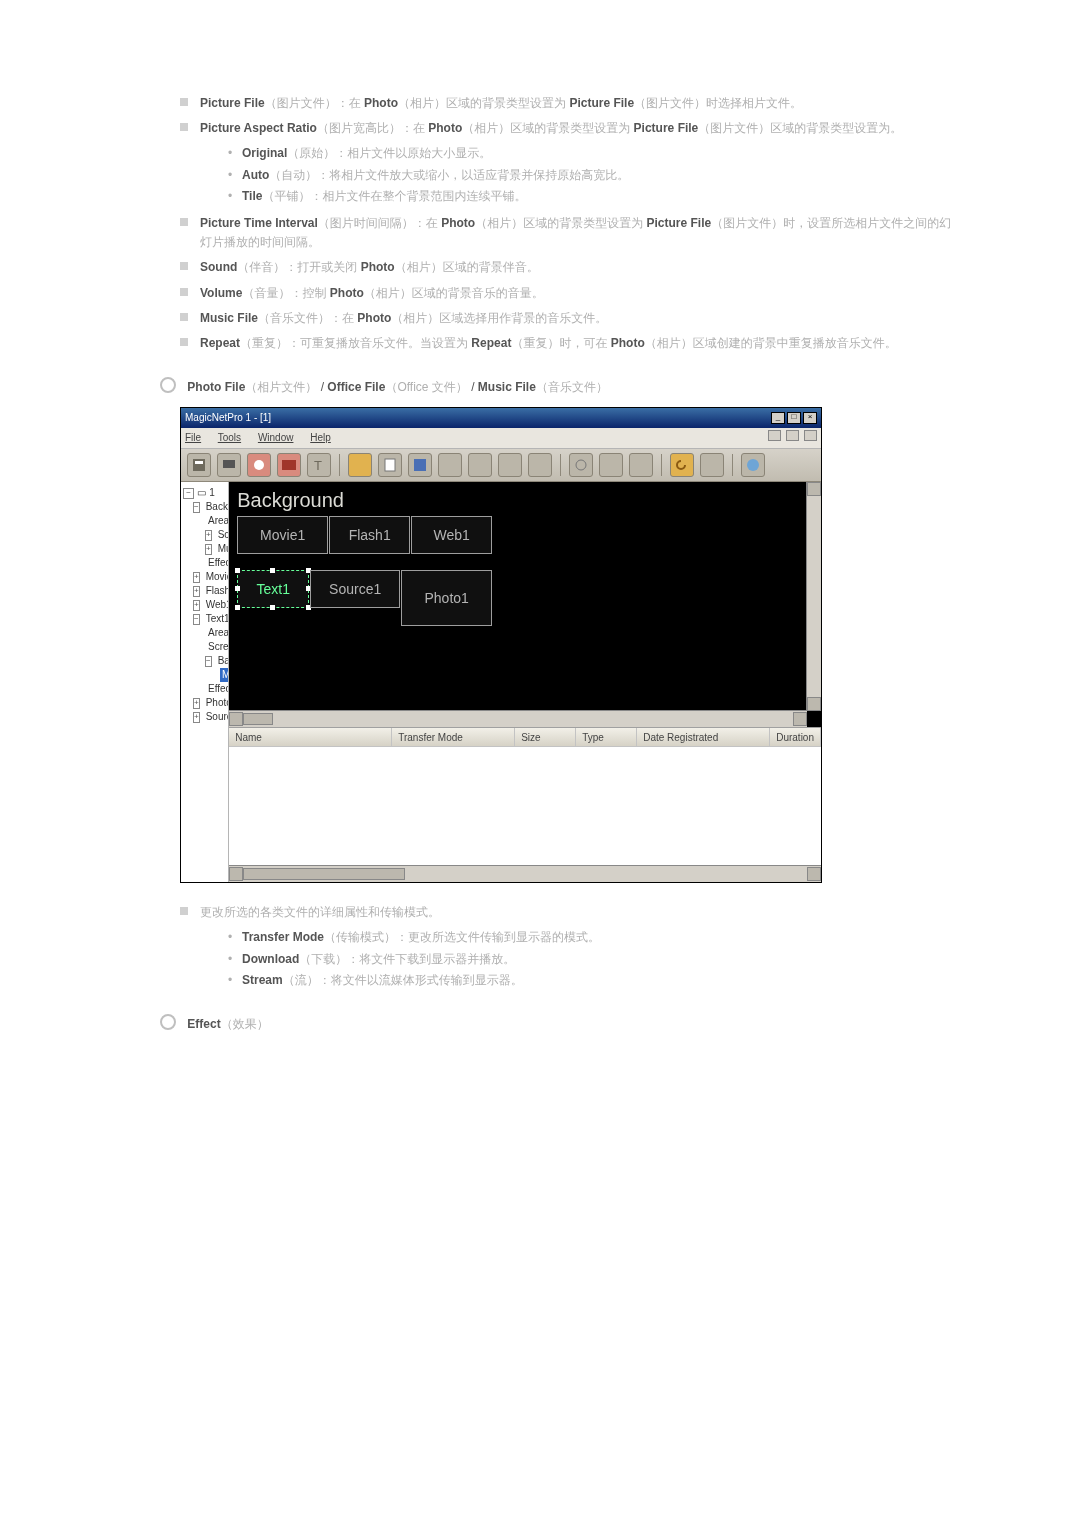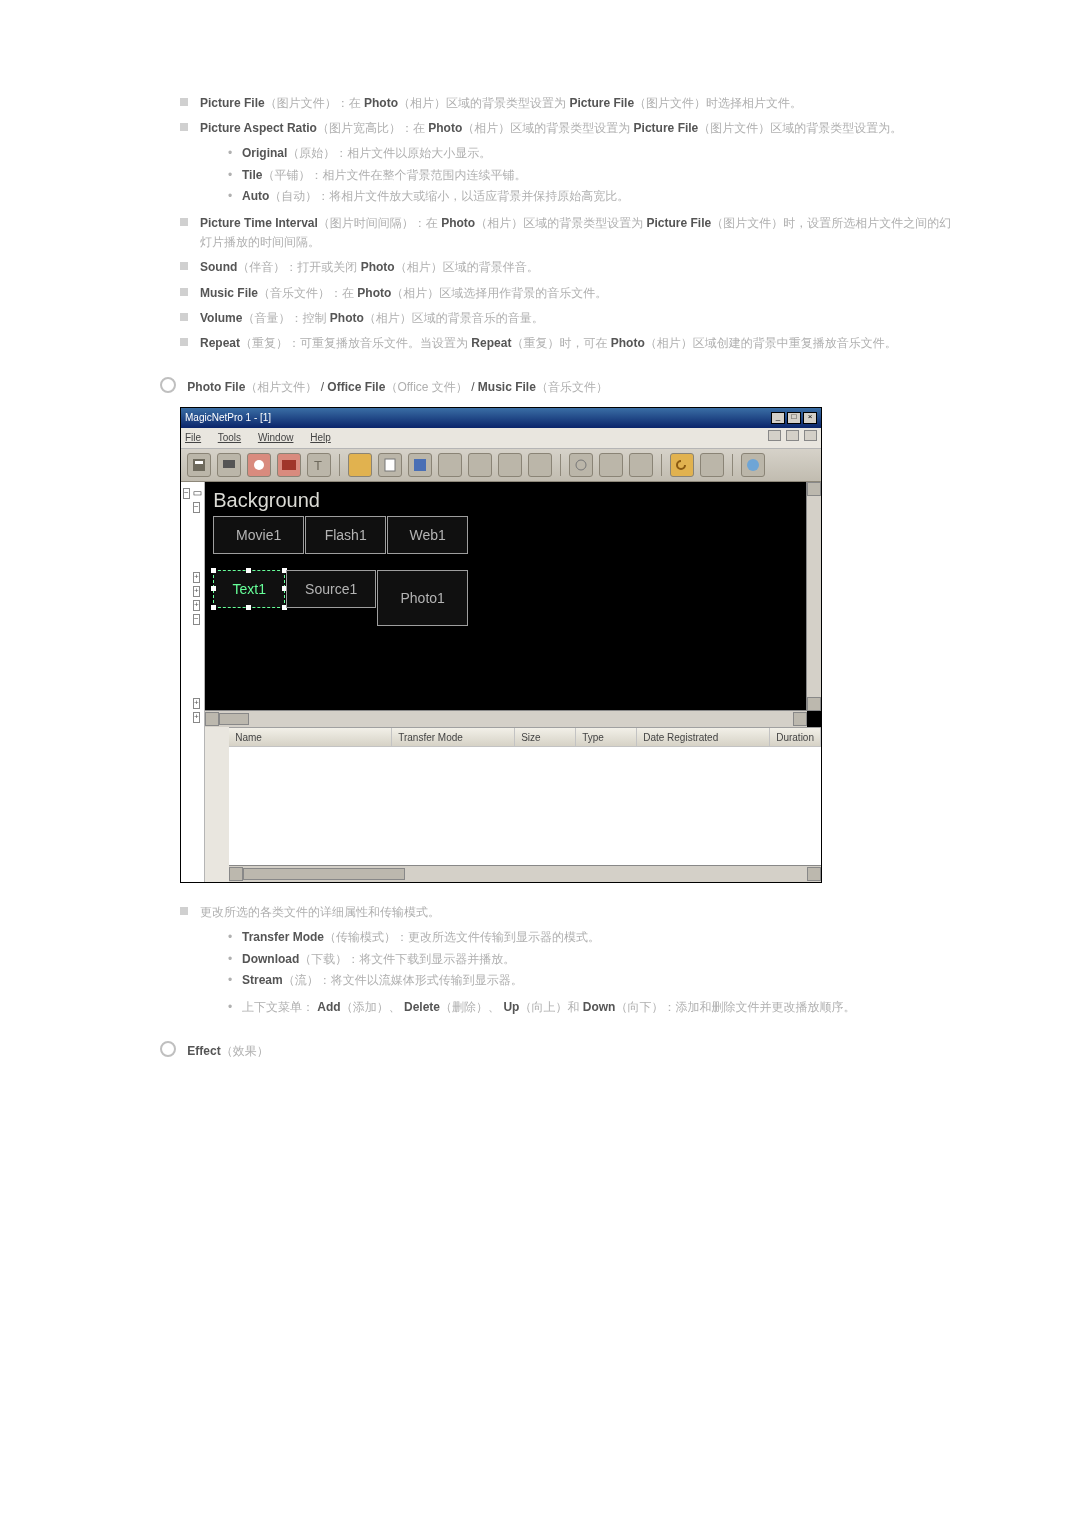--- a/index.html
+++ b/index.html
@@ -203,21 +203,21 @@
   #rMovie{left:0;top:0;width:89px;height:36px}
   #rFlash{left:92px;top:0;width:79px;height:36px}
   #rWeb  {left:174px;top:0;width:79px;height:36px}
   #rText {left:0;top:54px;width:70px;height:36px}
   #rSource{left:73px;top:54px;width:88px;height:36px}
   #rPhoto{left:164px;top:54px;width:89px;height:54px}
 
   
   .grid{
     height:154px;background:#fff;border-top:1px solid #a0a0a0;
-    display:flex;flex-direction:column;margin-left:24px;
+    display:flex;flex-direction:column;
   }
   .grid .ghead{
     display:flex;height:18px;font-size:10px;color:#444;
     border-bottom:1px solid #c3c3c3;
   }
   .grid .ghead div{
     border-right:1px solid #c3c3c3;
     padding:2px 6px;white-space:nowrap;
     background:linear-gradient(#f2f0e8,#d6d2c6);
   }
@@ -251,43 +251,43 @@
   </div>
 
   <div class="item1">
     <strong class="en">Picture Aspect Ratio</strong><span class="dim">（图片宽高比）：在</span>
     <strong class="en">Photo</strong><span class="dim">（相片）区域的背景类型设置为</span>
     <strong class="en">Picture File</strong><span class="dim">（图片文件）区域的背景类型设置为。</span>
   </div>
 
   <ul class="dots">
     <li><strong class="en">Original</strong><span class="dim">（原始）：相片文件以原始大小显示。</span></li>
+    <li><strong class="en">Auto</strong><span class="dim">（自动）：将相片文件放大或缩小，以适应背景并保持原始高宽比。</span></li>
     <li><strong class="en">Tile</strong><span class="dim">（平铺）：相片文件在整个背景范围内连续平铺。</span></li>
-    <li><strong class="en">Auto</strong><span class="dim">（自动）：将相片文件放大或缩小，以适应背景并保持原始高宽比。</span></li>
   </ul>
 
   <div class="item1">
     <strong class="en">Picture Time Interval</strong><span class="dim">（图片时间间隔）：在</span>
     <strong class="en">Photo</strong><span class="dim">（相片）区域的背景类型设置为</span>
     <strong class="en">Picture File</strong><span class="dim">（图片文件）时，设置所选相片文件之间的幻灯片播放的时间间隔。</span>
   </div>
 
   <div class="item1">
     <strong class="en">Sound</strong><span class="dim">（伴音）：打开或关闭</span>
     <strong class="en">Photo</strong><span class="dim">（相片）区域的背景伴音。</span>
   </div>
 
   <div class="item1">
+    <strong class="en">Volume</strong><span class="dim">（音量）：控制</span>
+    <strong class="en">Photo</strong><span class="dim">（相片）区域的背景音乐的音量。</span>
+  </div>
+
+  <div class="item1">
     <strong class="en">Music File</strong><span class="dim">（音乐文件）：在</span>
     <strong class="en">Photo</strong><span class="dim">（相片）区域选择用作背景的音乐文件。</span>
-  </div>
-
-  <div class="item1">
-    <strong class="en">Volume</strong><span class="dim">（音量）：控制</span>
-    <strong class="en">Photo</strong><span class="dim">（相片）区域的背景音乐的音量。</span>
   </div>
 
   <div class="item1">
     <strong class="en">Repeat</strong><span class="dim">（重复）：可重复播放音乐文件。当设置为</span>
     <strong class="en">Repeat</strong><span class="dim">（重复）时，可在</span>
     <strong class="en">Photo</strong><span class="dim">（相片）区域创建的背景中重复播放音乐文件。</span>
   </div>
 
   <div class="section">
     <span class="disc"></span>
@@ -515,28 +515,19 @@
 
   <div class="item1">
     <span class="dim">更改所选的各类文件的详细属性和传输模式。</span>
   </div>
 
   <ul class="dots">
     <li><strong class="en">Transfer Mode</strong><span class="dim">（传输模式）：更改所选文件传输到显示器的模式。</span></li>
     <li><strong class="en">Download</strong><span class="dim">（下载）：将文件下载到显示器并播放。</span></li>
     <li><strong class="en">Stream</strong><span class="dim">（流）：将文件以流媒体形式传输到显示器。</span></li>
   </ul>
-  <ul class="dots" style="margin-top:6px">
-    <li>
-      <span class="dim">上下文菜单：</span>
-      <strong class="en">Add</strong><span class="dim">（添加）、</span>
-      <strong class="en">Delete</strong><span class="dim">（删除）、</span>
-      <strong class="en">Up</strong><span class="dim">（向上）和</span>
-      <strong class="en">Down</strong><span class="dim">（向下）：添加和删除文件并更改播放顺序。</span>
-    </li>
-  </ul>
 
   <div class="section">
     <span class="disc"></span>
     <strong class="en">Effect</strong><span class="dim">（效果）</span>
   </div>
 
 </div>
 
 </body></html>

